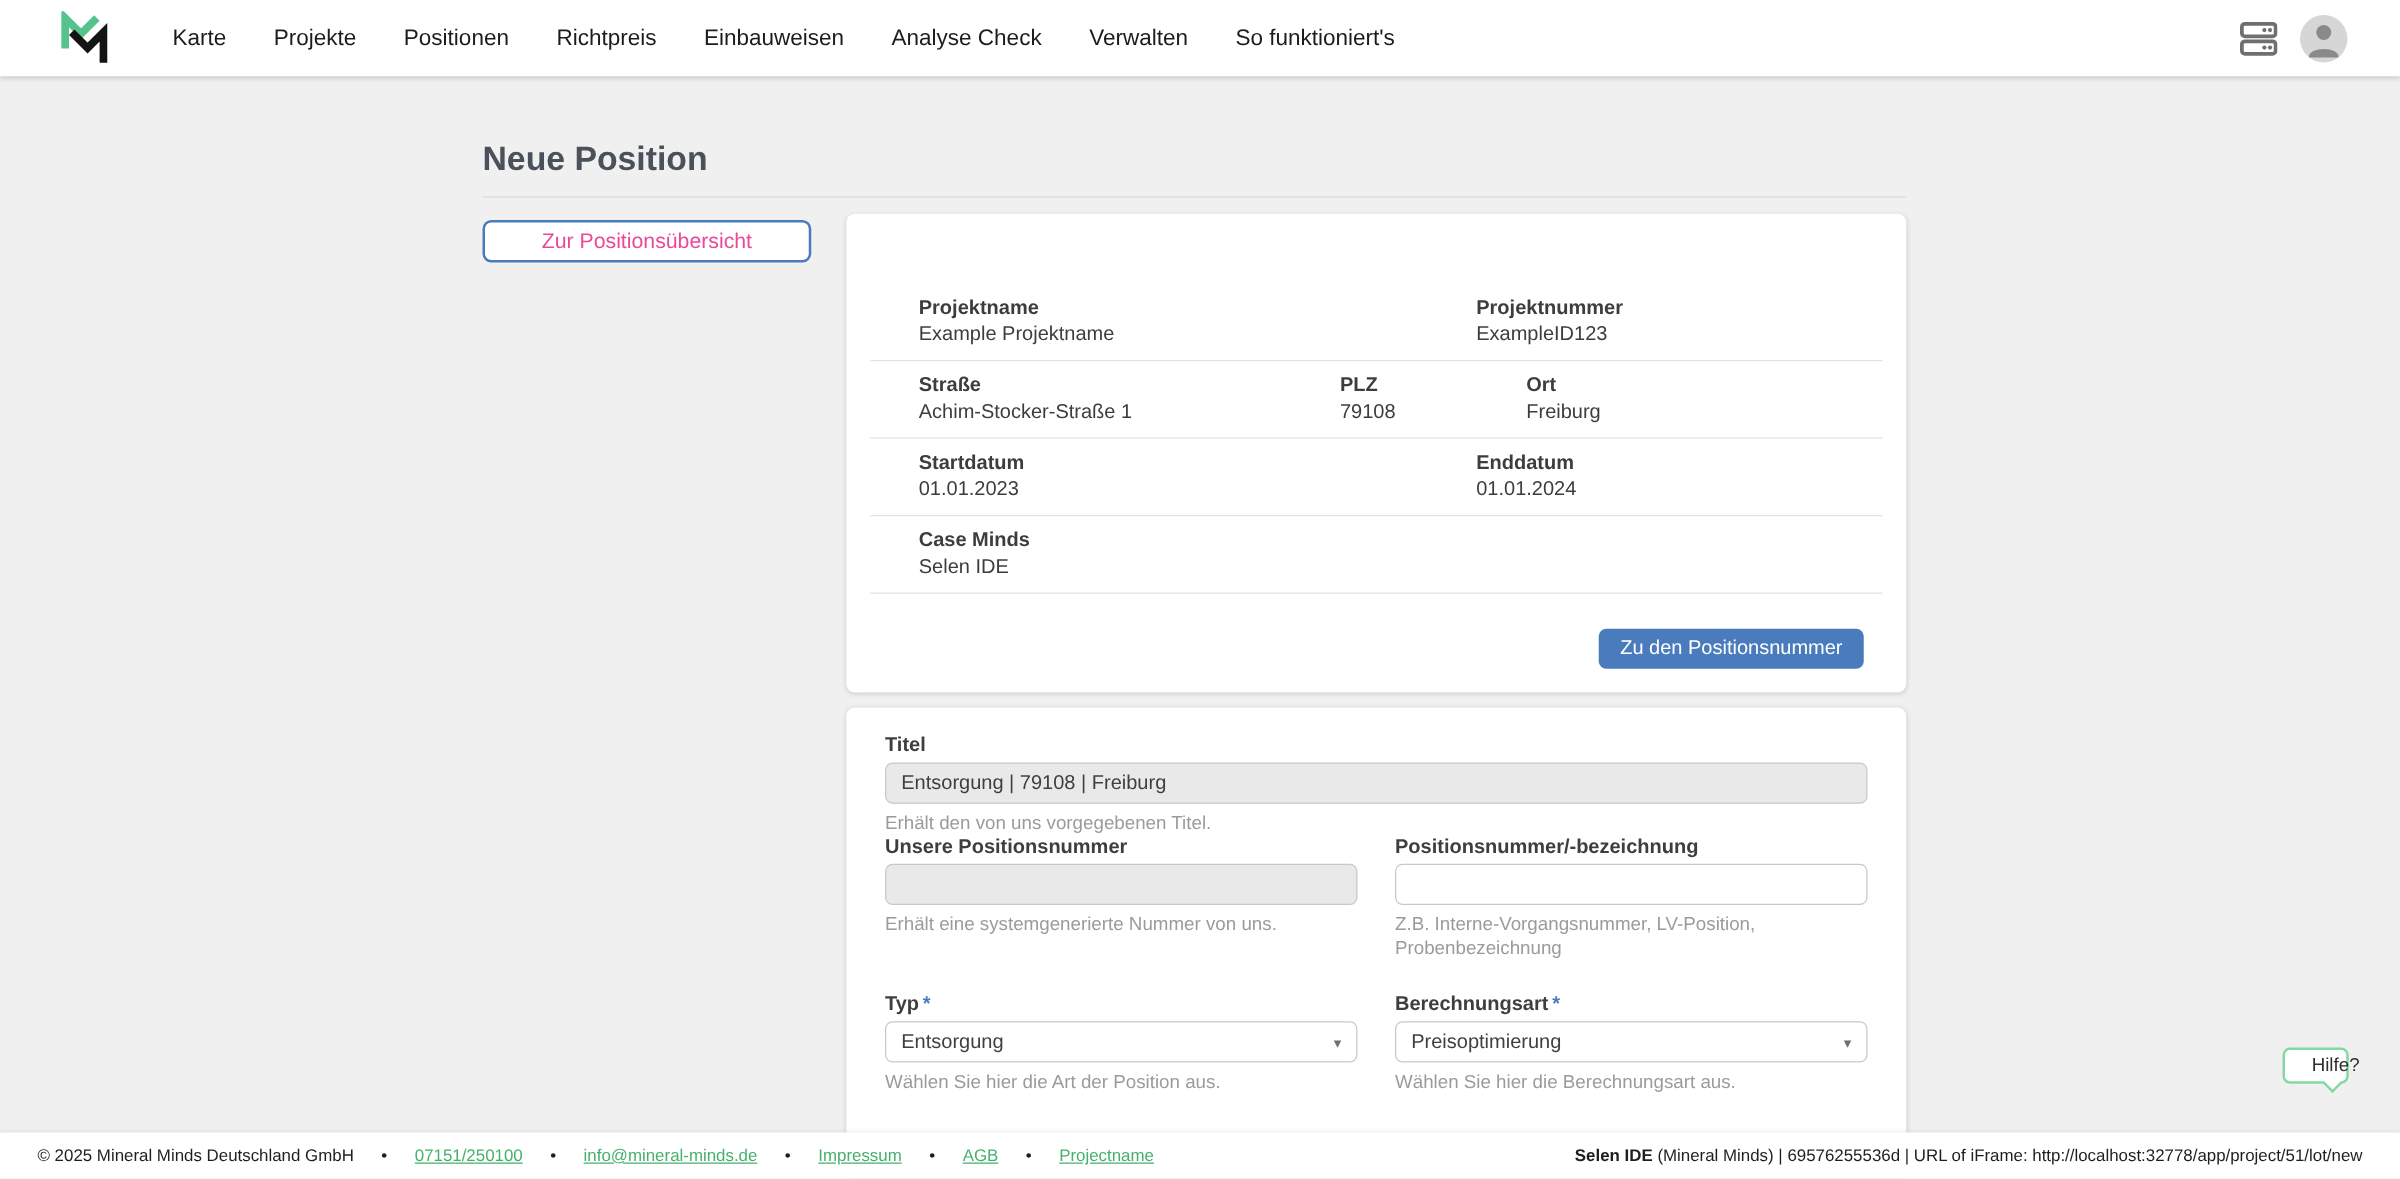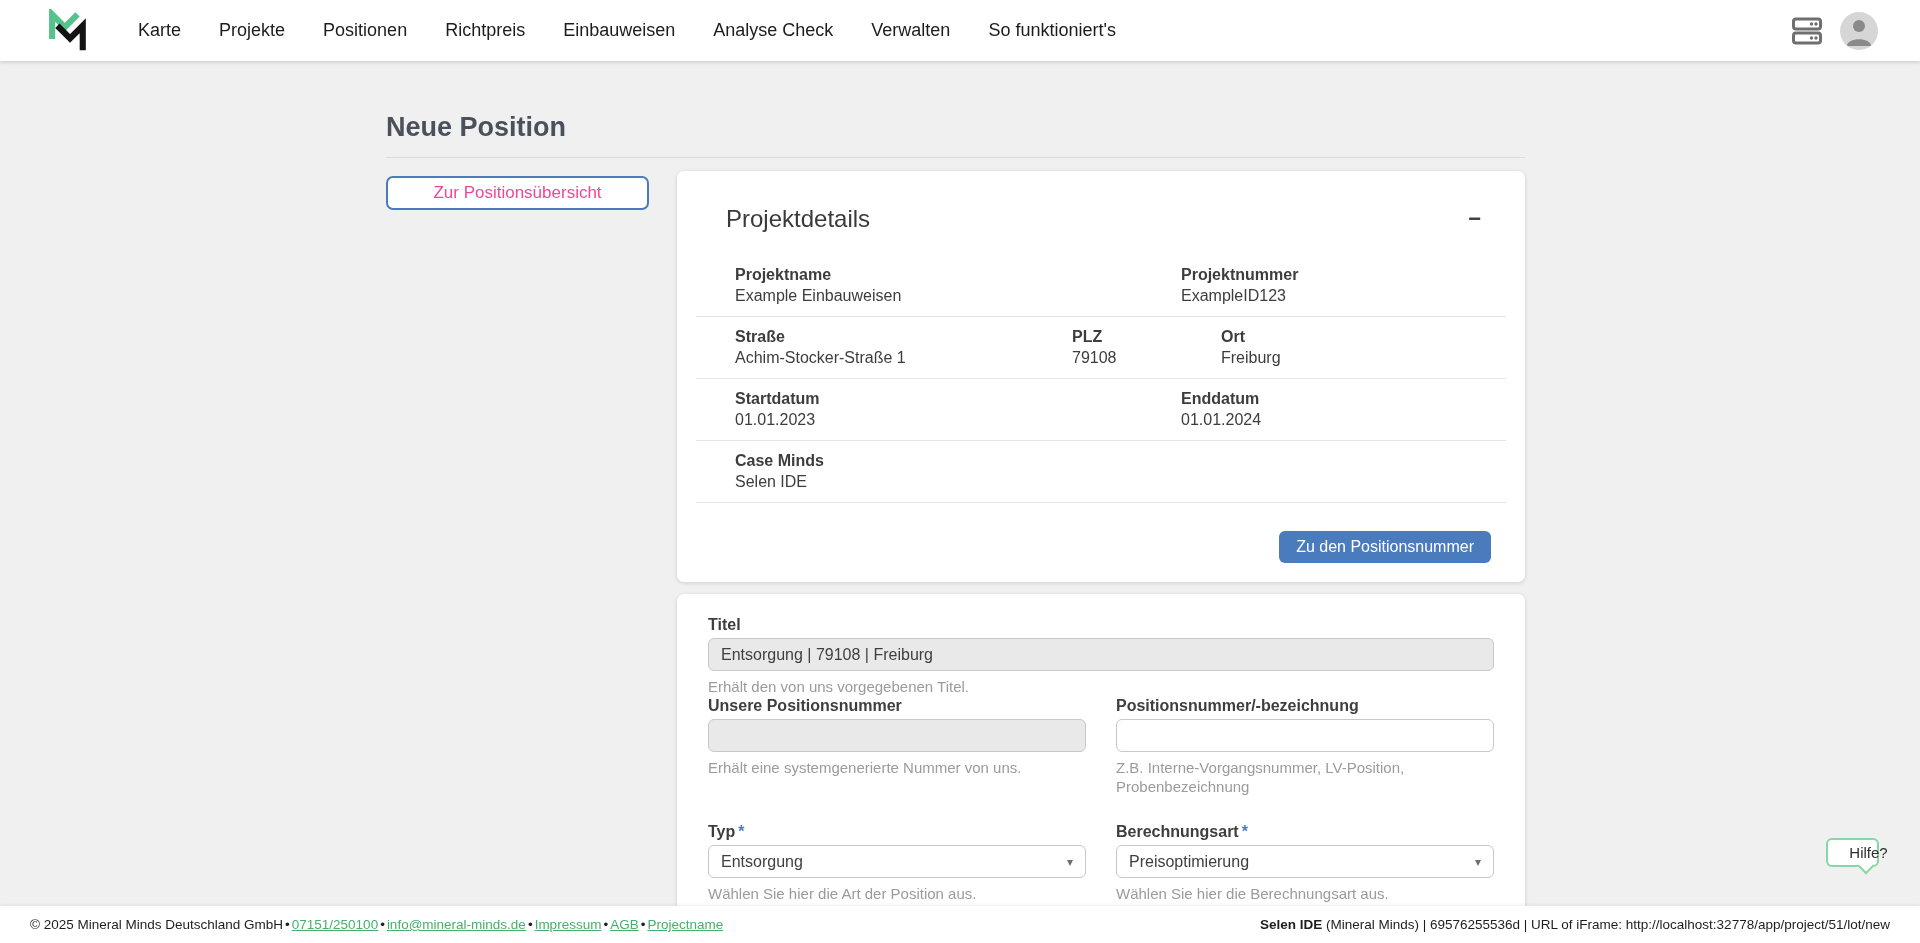--- a/index.html
+++ b/index.html
@@ -98,21 +98,21 @@
     transform:rotate(45deg);
   }
 
   
   .footer {
     position:absolute; left:0; bottom:0; width:1920px; height:37px;
     background:#fff; box-shadow:0 -1px 3px rgba(0,0,0,.07);
     display:flex; align-items:center; padding:0 30px;
     font-size:13.5px; color:#1e1e1e; z-index:6;
   }
-  .footer-left { display:flex; align-items:center; gap:2px; white-space:nowrap; }
+  .footer-left { display:flex; align-items:center; gap:22px; white-space:nowrap; }
   .flink { color:#45b06c; text-decoration:underline; cursor:pointer; }
   .fsep { color:#1e1e1e; }
   .footer-right { margin-left:auto; white-space:nowrap; }
   .fw-b { font-weight:700; }
 </style>
 </head>
 <body>
 
 <header class="navbar">
   <div class="logo">
@@ -152,30 +152,26 @@
 </header>
 
 <h1 class="page-title">Neue Position</h1>
 <div class="title-divider"></div>
 
 <button class="overview-btn">Zur Positionsübersicht</button>
 
 <div class="cards">
 
   <section class="card card-project">
-    <div class="pd-header">
-      <h2 class="pd-title">Projektdetails</h2>
-      <button class="collapse-btn">−</button>
-    </div>
 
     <div class="pd-table">
       <div class="pd-row cols2">
         <div>
           <div class="pd-label">Projektname</div>
-          <div class="pd-value">Example Einbauweisen</div>
+          <div class="pd-value">Example Projektname</div>
         </div>
         <div>
           <div class="pd-label">Projektnummer</div>
           <div class="pd-value">ExampleID123</div>
         </div>
       </div>
 
       <div class="pd-row cols3">
         <div>
           <div class="pd-label">Straße</div>

